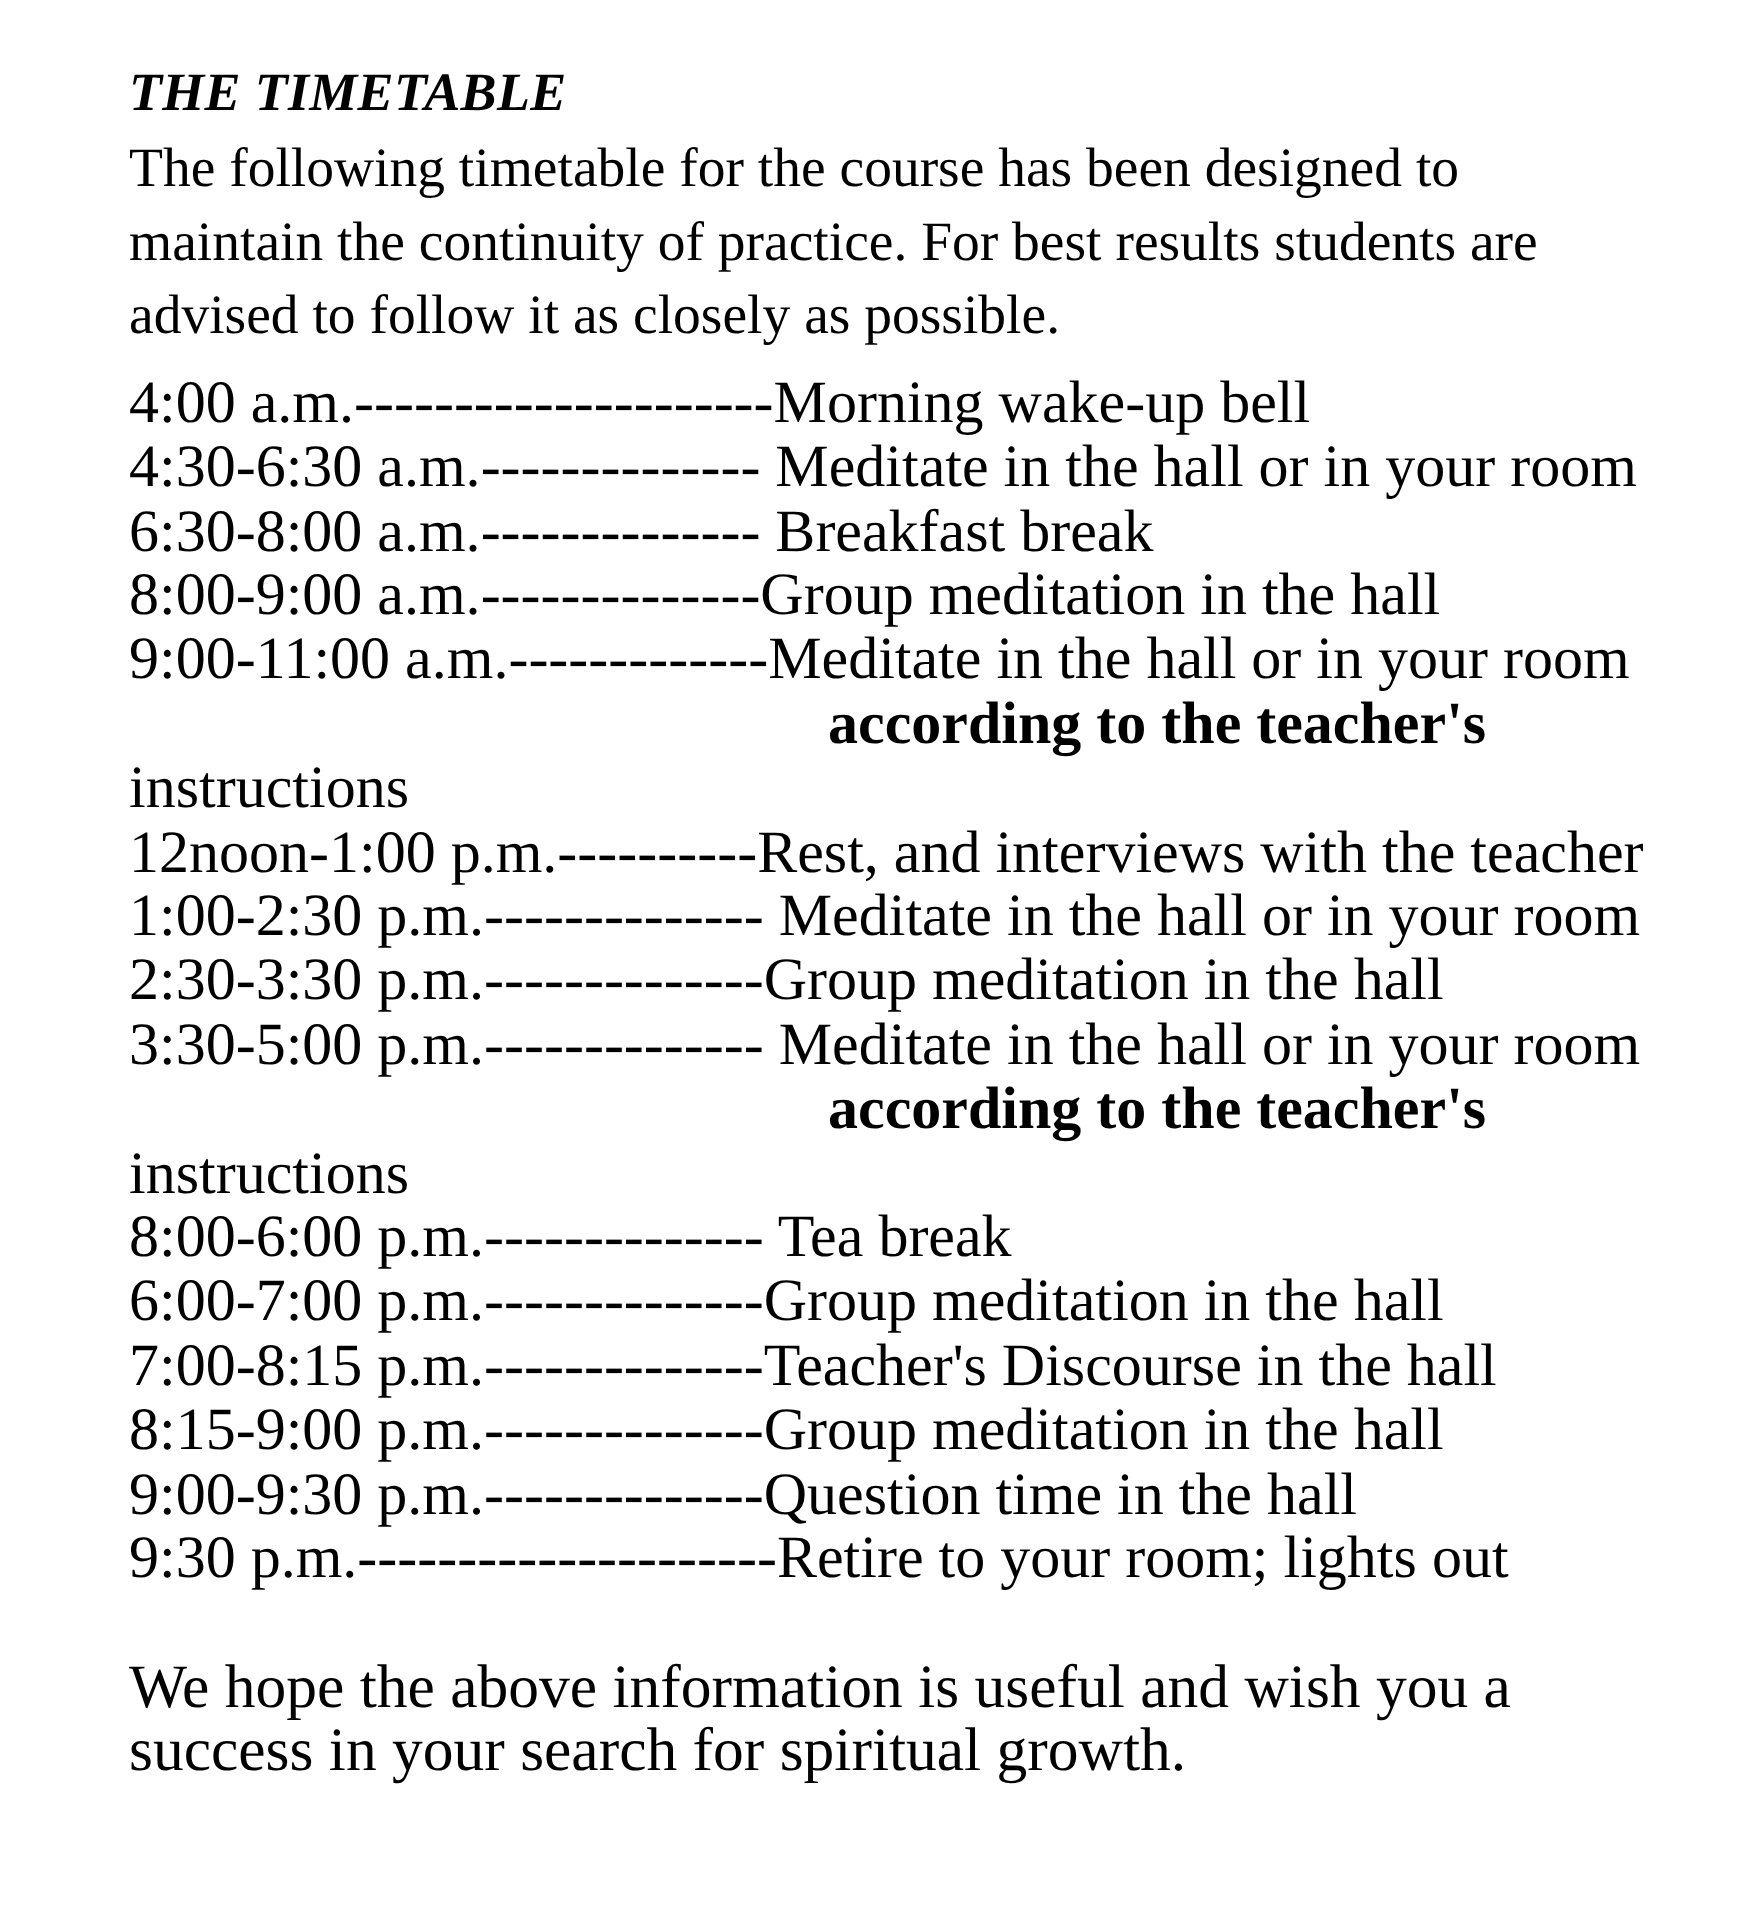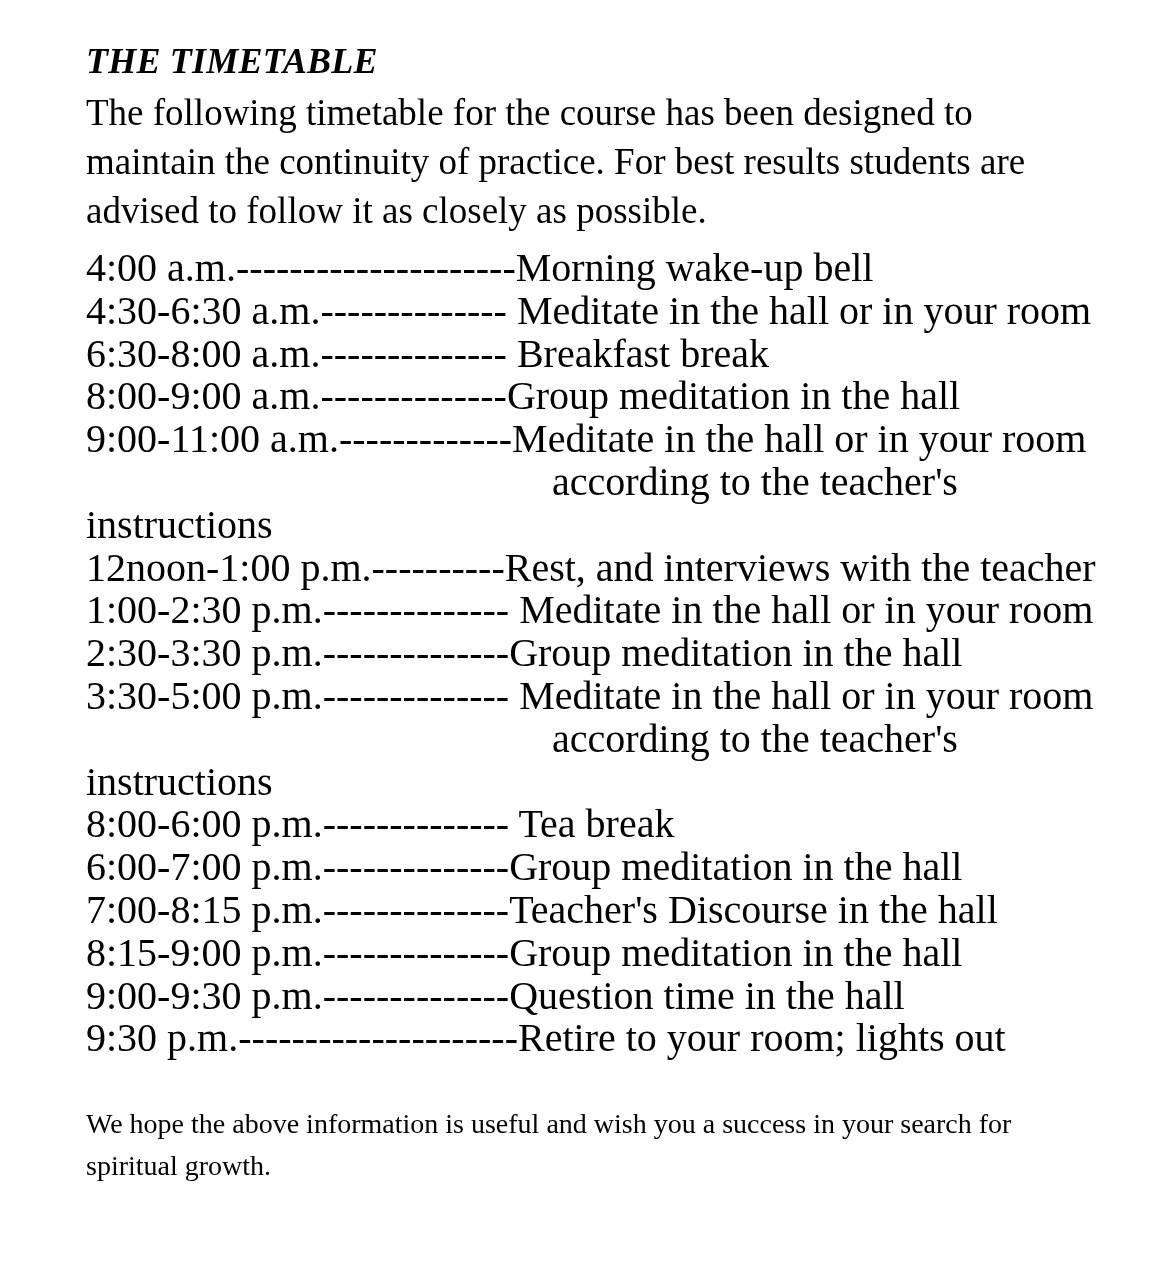--- a/index.html
+++ b/index.html
@@ -40,23 +40,24 @@
     }
     .row {
       font-size: 40px;
       line-height: 42.8px;
       white-space: pre;
       height: 42.8px;
     }
     .row .cont {
       display: inline-block;
       padding-left: 466px;
+      font-weight: bold;
     }
     .outro {
-      font-size: 28px;
+      font-size: 41px;
       line-height: 42px;
       margin-top: 43px;
       width: 1000px;
     }
   </style>
 </head>
 <body>
 
 <div class="page">
   <h1 class="title">THE TIMETABLE</h1>

